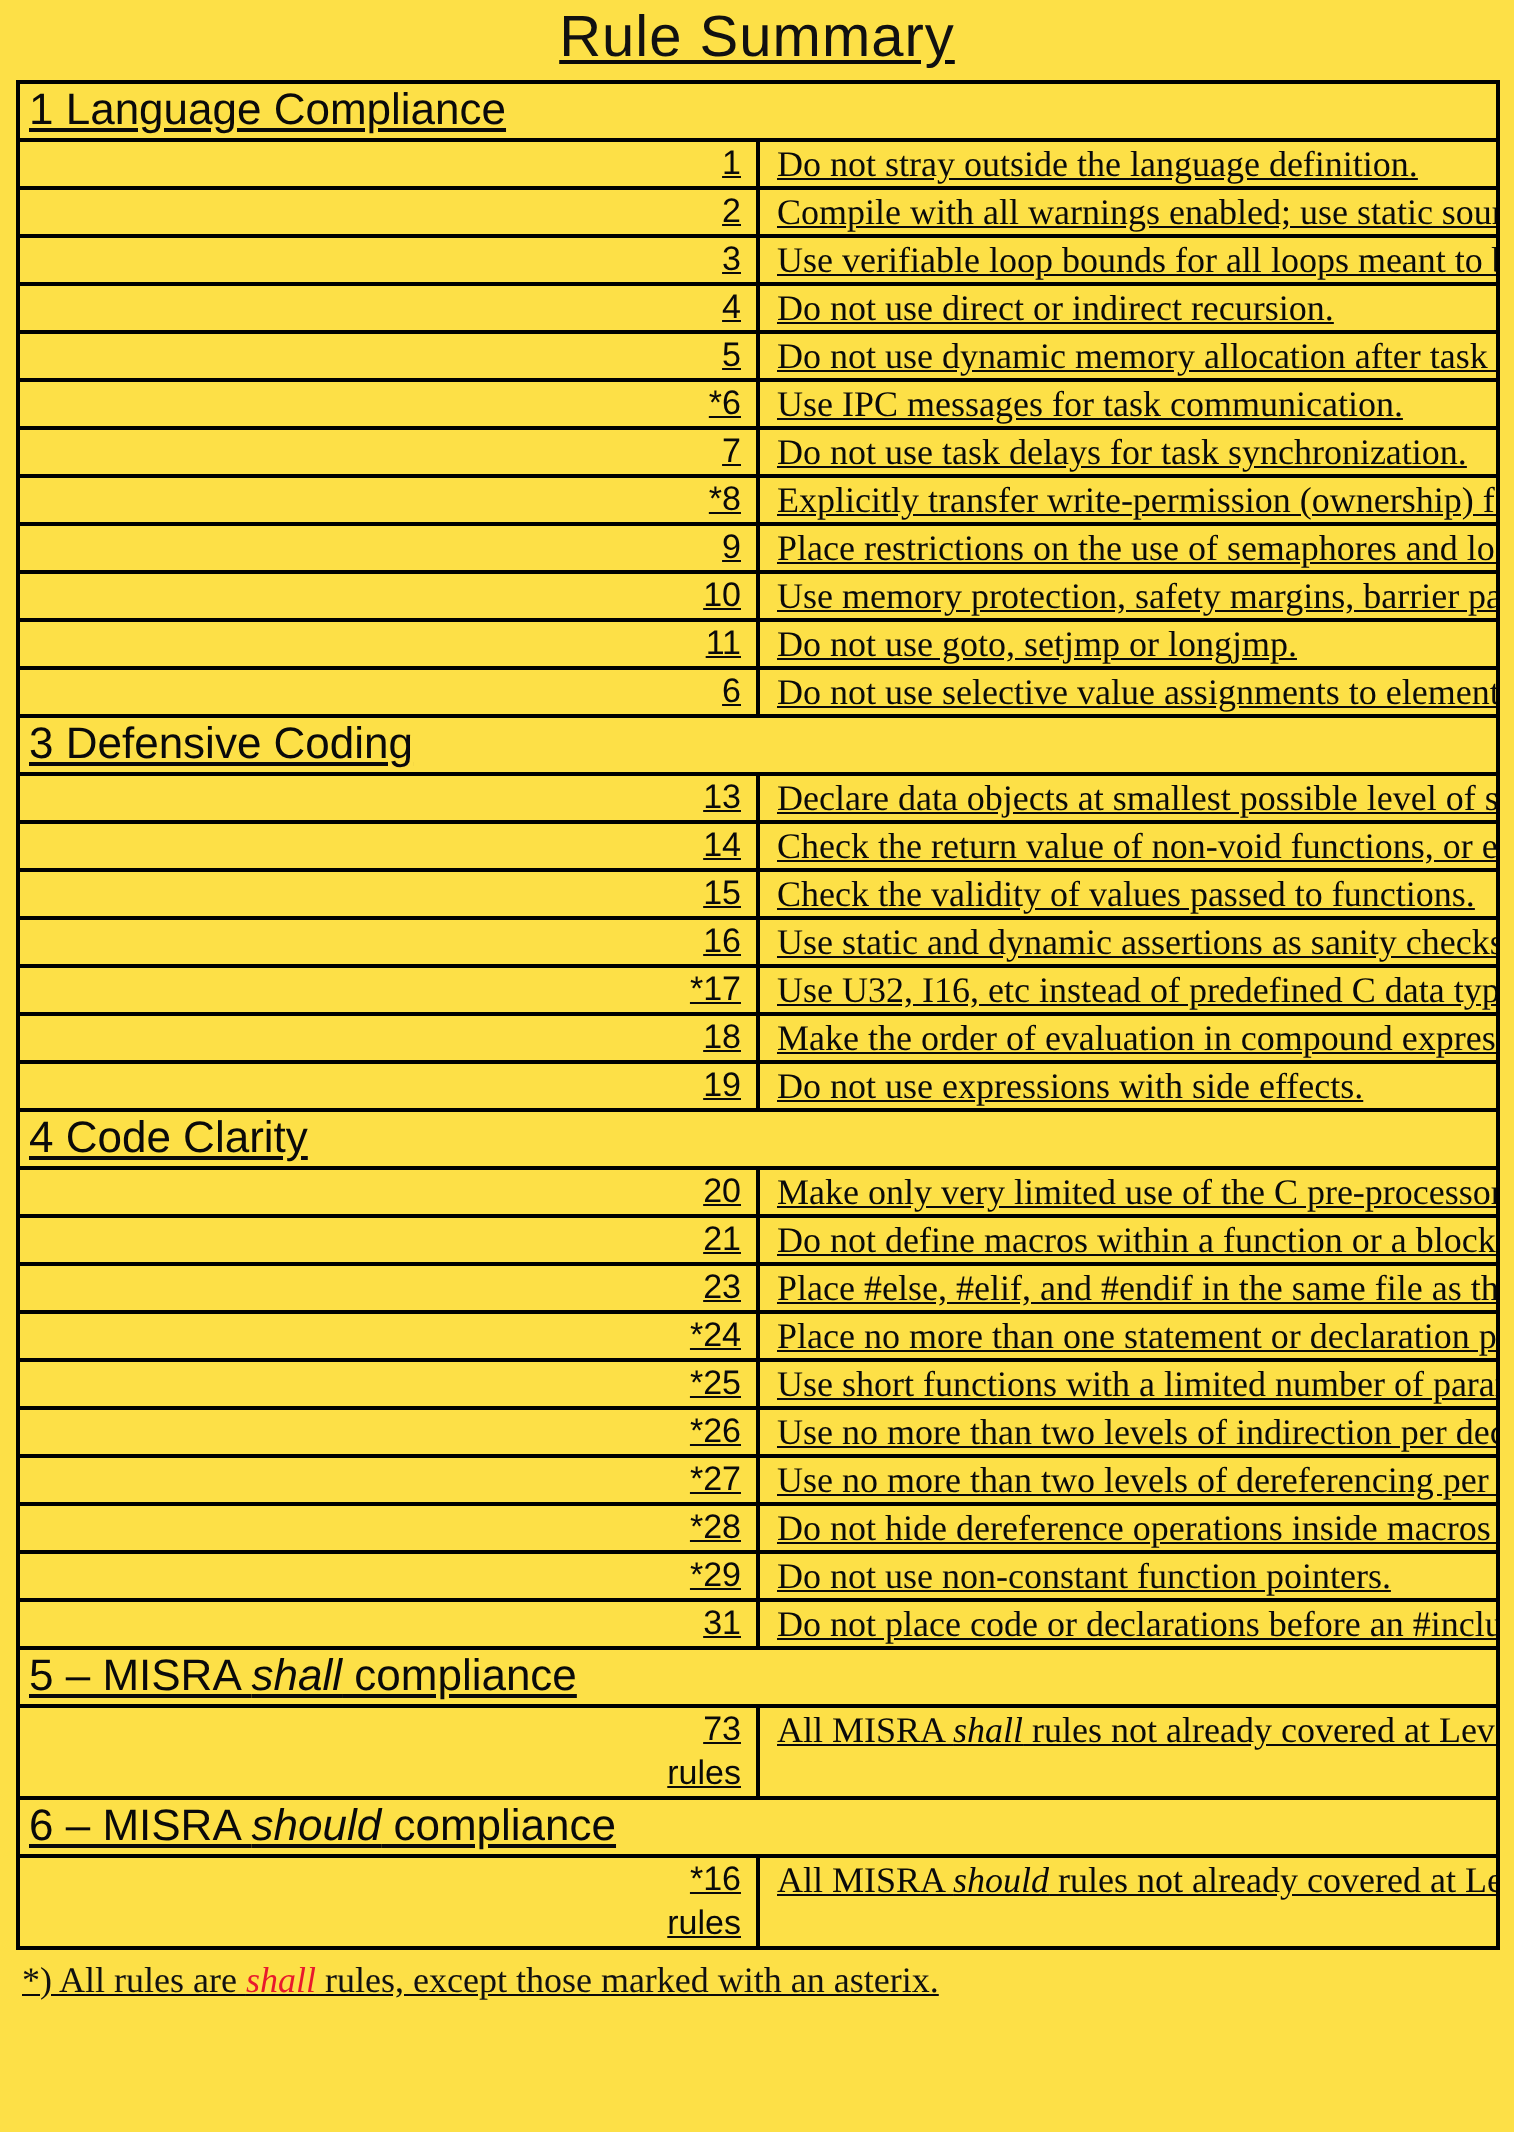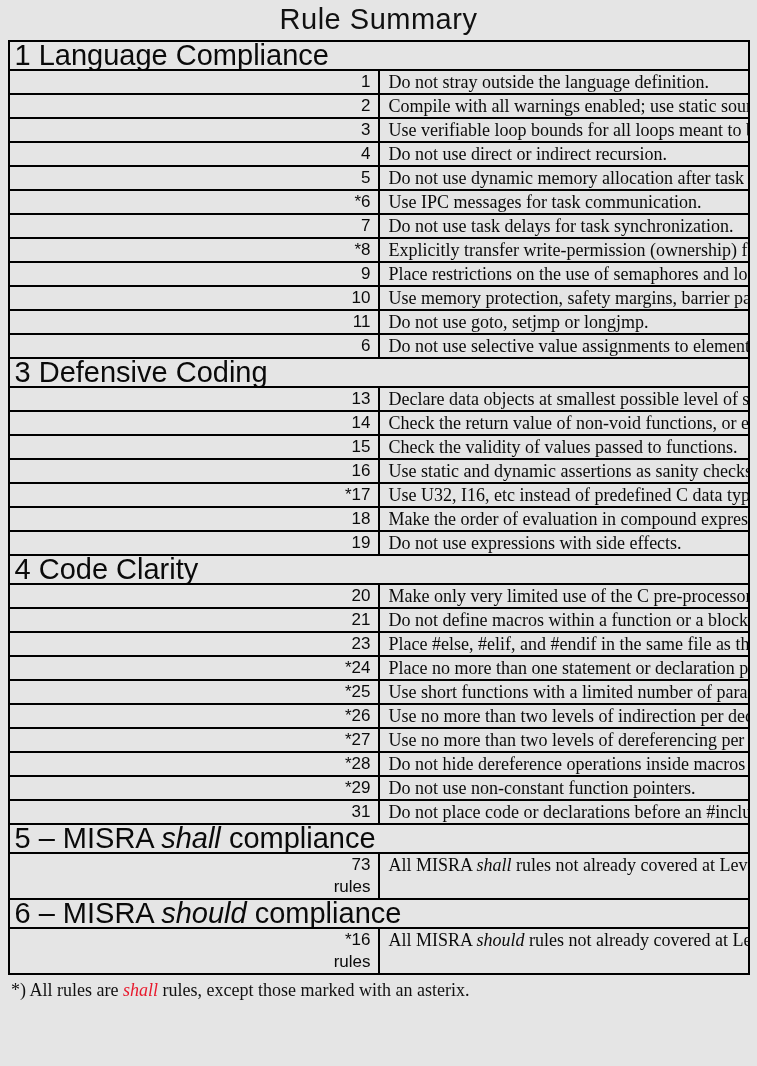--- a/index.html
+++ b/index.html
@@ -4,24 +4,25 @@
 <style>
   html, body {
     margin: 0;
     padding: 0;
     background: #ffffff;
   }
   .page {
     position: relative;
     width: 757px;
     height: 1066px;
-    background: #e5e5e5;
+    background: #fde047;
     overflow: hidden;
     color: #0a0a0a;
     font-family: "Liberation Sans", sans-serif;
+    text-decoration: underline;
   }
   .title {
     margin: 3px 0 4px 0;
     text-align: center;
     font-size: 29px;
     font-weight: 400;
     letter-spacing: 0.5px;
     color: #111111;
     font-family: "Liberation Sans", sans-serif;
   }
@@ -56,21 +57,21 @@
   }
   tr.tall td {
     height: 44px;
   }
   .num-sub {
     display: block;
     line-height: 21px;
   }
   tr.section td {
     padding: 0 0 1px 5px;
-    font-size: 29px;
+    font-size: 22px;
     line-height: 26px;
     height: 26px;
     vertical-align: middle;
     font-family: "Liberation Sans", sans-serif;
   }
   .em {
     font-style: italic;
   }
   .footnote {
     margin: 5px 0 0 11px;

